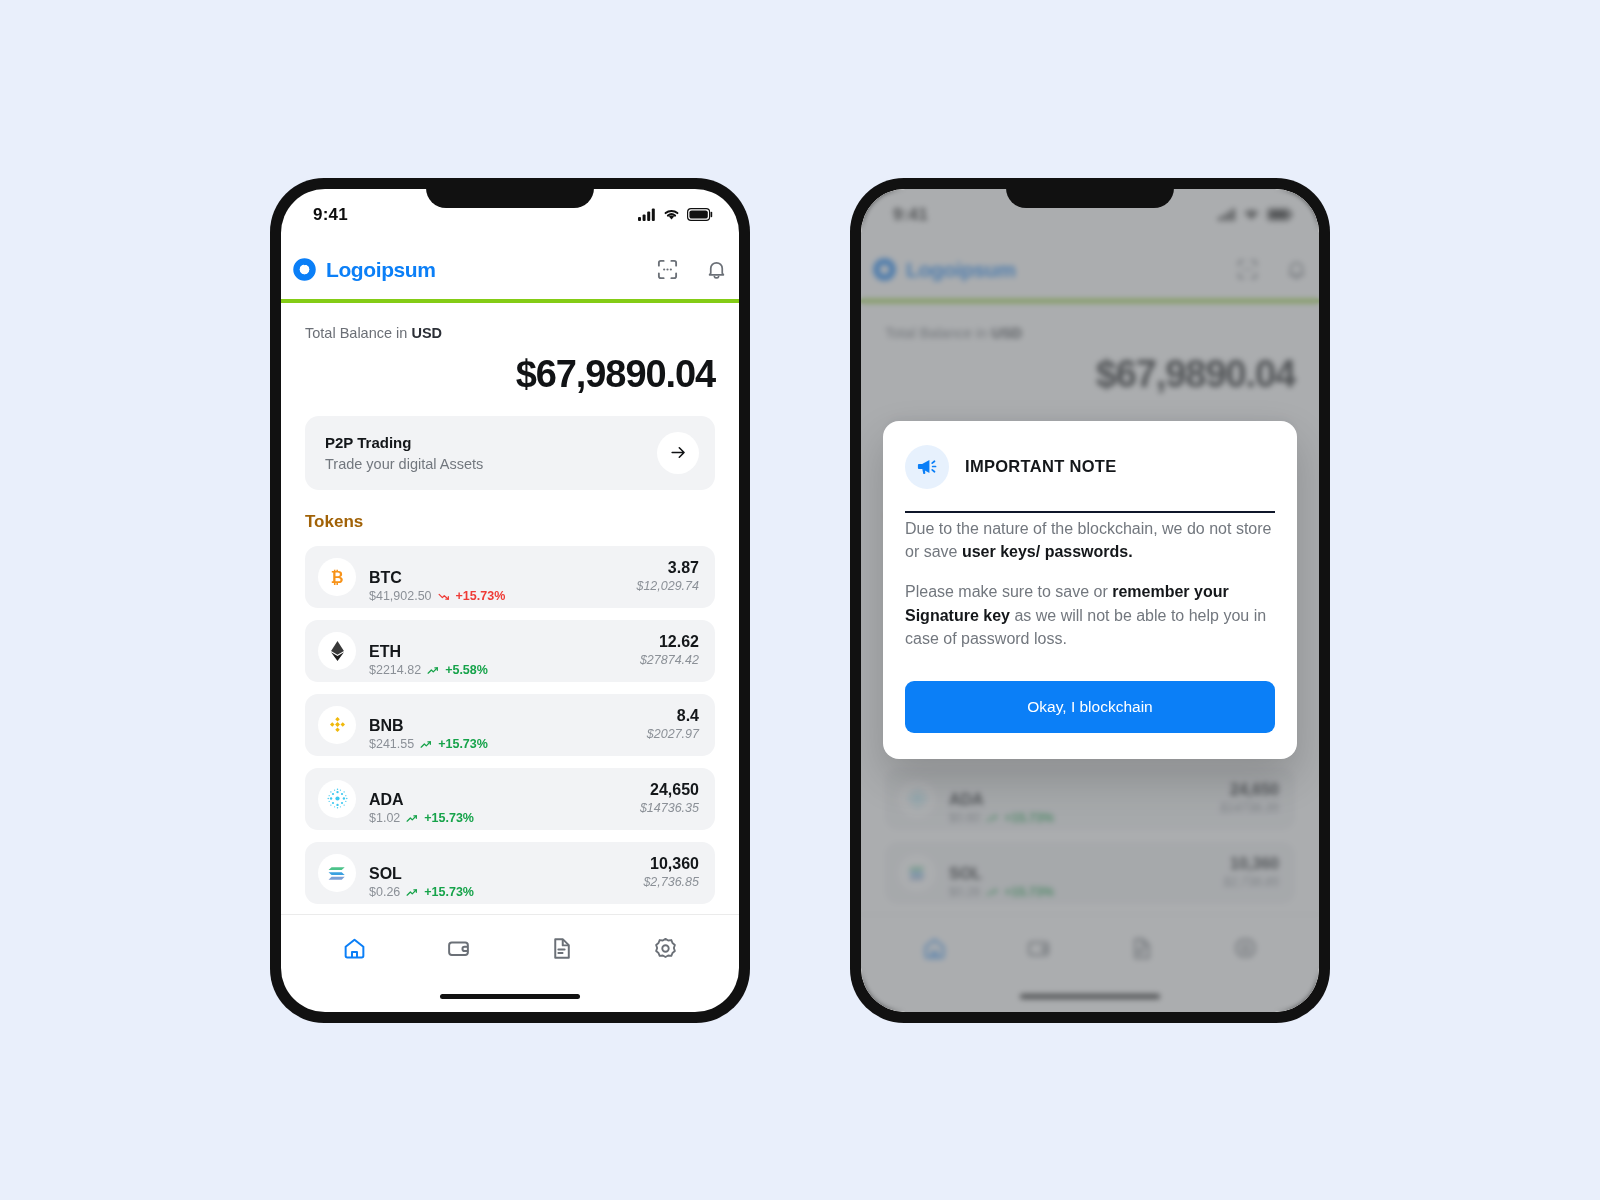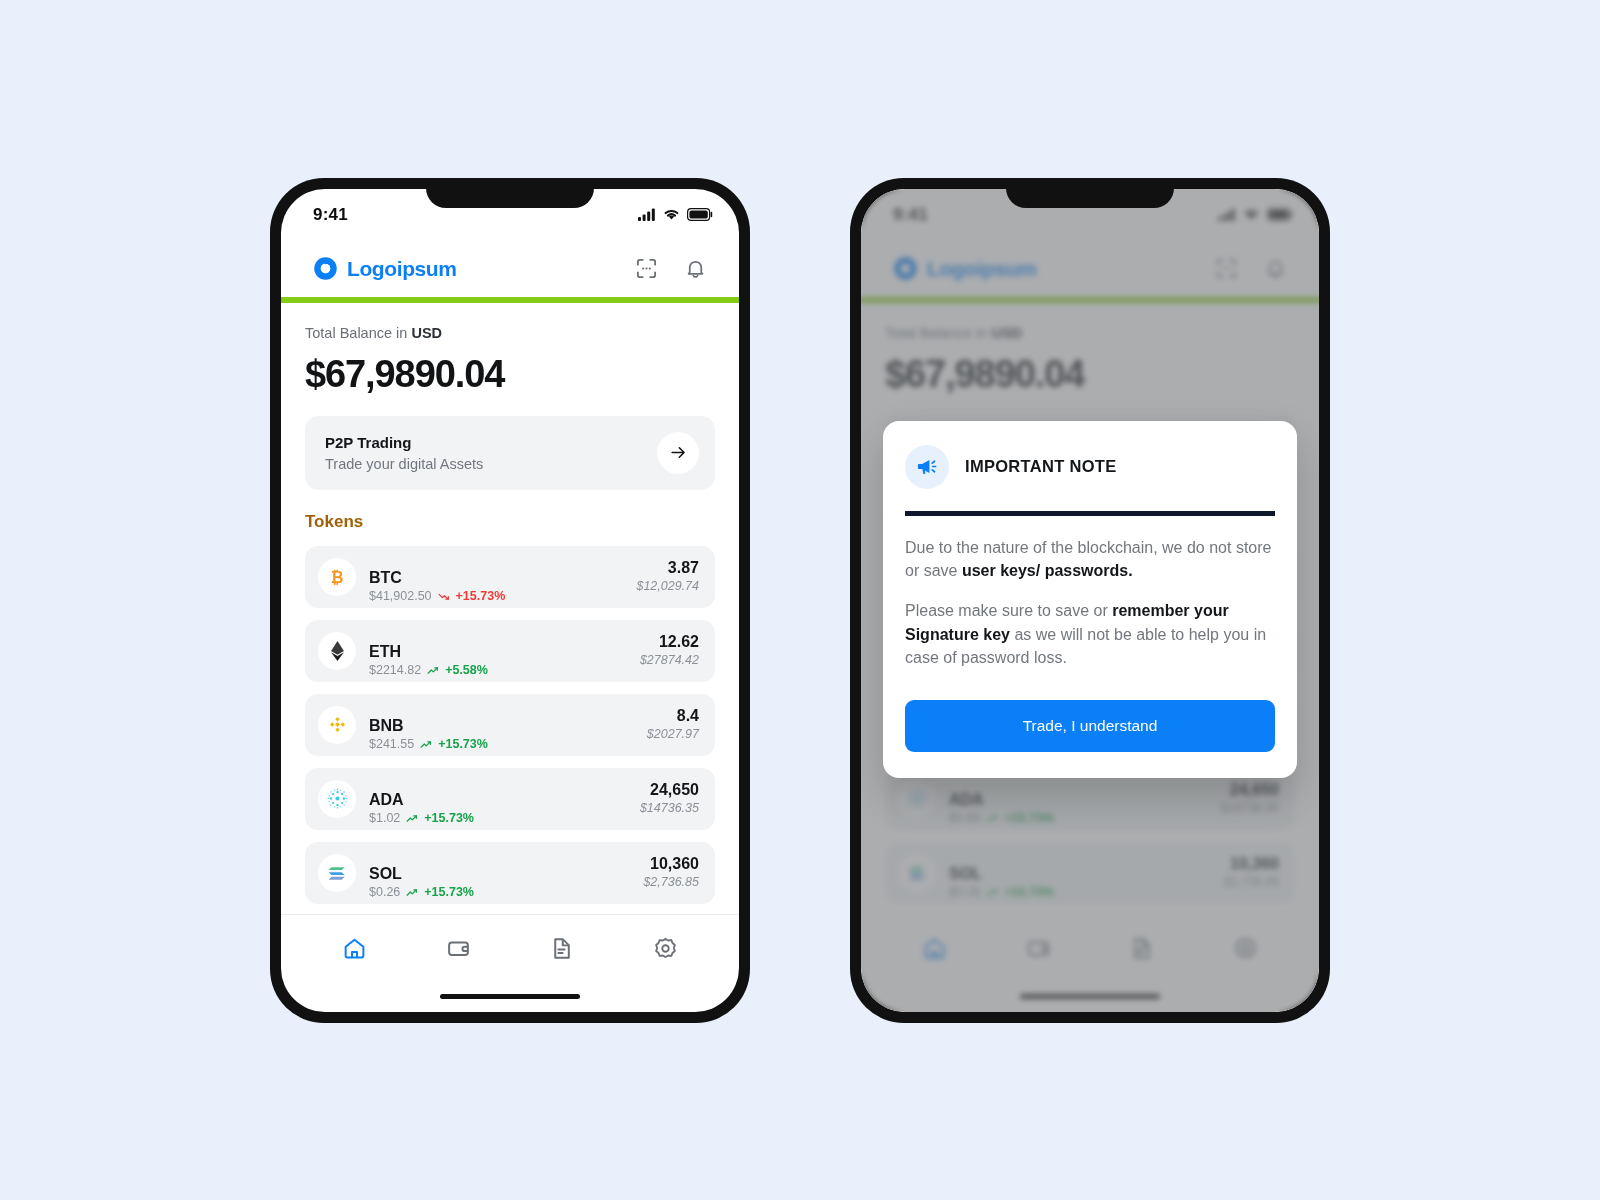--- a/index.html
+++ b/index.html
@@ -76,22 +76,22 @@
     align-items: center;
     gap: 7px;
   }
 
   
   .appbar {
     height: 62px;
     display: flex;
     align-items: center;
     justify-content: space-between;
-    padding: 0 32px;
-    border-bottom: 6px solid #84cc16;
+    padding: 0 11px;
+    border-bottom: 4px solid #84cc16;
     flex: 0 0 auto;
     text-align: center;
   }
   .brand { display: flex; align-items: center; gap: 9px; }
   .brand-name {
     font-size: 21px;
     font-weight: 700;
     color: #0b7ff7;
     letter-spacing: -0.4px;
   }
@@ -108,20 +108,21 @@
     color: #6b6f76;
     margin-bottom: 12px;
   }
   .balance-label b { color: #2b2f36; font-weight: 700; }
   .balance-value {
     font-size: 38px;
     font-weight: 700;
     color: #111315;
     letter-spacing: -1.1px;
     margin-bottom: 20px;
+    text-align: right;
   }
 
   .promo-card {
     background: #f2f3f5;
     border-radius: 14px;
     padding: 16px 16px 16px 20px;
     display: flex;
     align-items: center;
     justify-content: space-between;
     margin-bottom: 22px;
@@ -245,22 +246,22 @@
     right: 22px;
     top: 232px;
     background: #ffffff;
     border-radius: 16px;
     padding: 24px 22px 26px 22px;
     box-shadow: 0 18px 40px rgba(0,0,0,0.18);
   }
   .modal-head {
     display: flex; align-items: center; gap: 16px;
     padding-bottom: 22px;
-    border-bottom: 5px solid #0f172a;
-    margin-bottom: 20px;
+    border-bottom: 2px solid #0f172a;
+    margin-bottom: 4px;
   }
   .modal-icon {
     width: 44px; height: 44px;
     border-radius: 50%;
     background: #e7f1fd;
     display: flex; align-items: center; justify-content: center;
     flex: 0 0 auto;
   }
   .modal-title {
     font-size: 16.5px;
@@ -823,19 +824,19 @@
                 <path d="M17.4 12 h3"></path>
                 <path d="M16.9 8.5 l2.4 -2"></path>
                 <path d="M16.9 15.5 l2.4 2"></path>
               </g>
             </svg>
           </div>
           <div class="modal-title">IMPORTANT NOTE</div>
         </div>
         <p class="modal-p"><span>Due to the nature of the blockchain, we do not store or save </span><b>user keys/ passwords.</b></p>
         <p class="modal-p"><span>Please make sure to save or </span><b>remember your Signature key</b><span> as we will not be able to help you in case of password loss.</span></p>
-        <button class="modal-btn">Trade, I understand</button>
+        <button class="modal-btn">Okay, I blockchain</button>
       </div>
 
     </div>
   </div>
 
 </div>
 
 </body></html>

